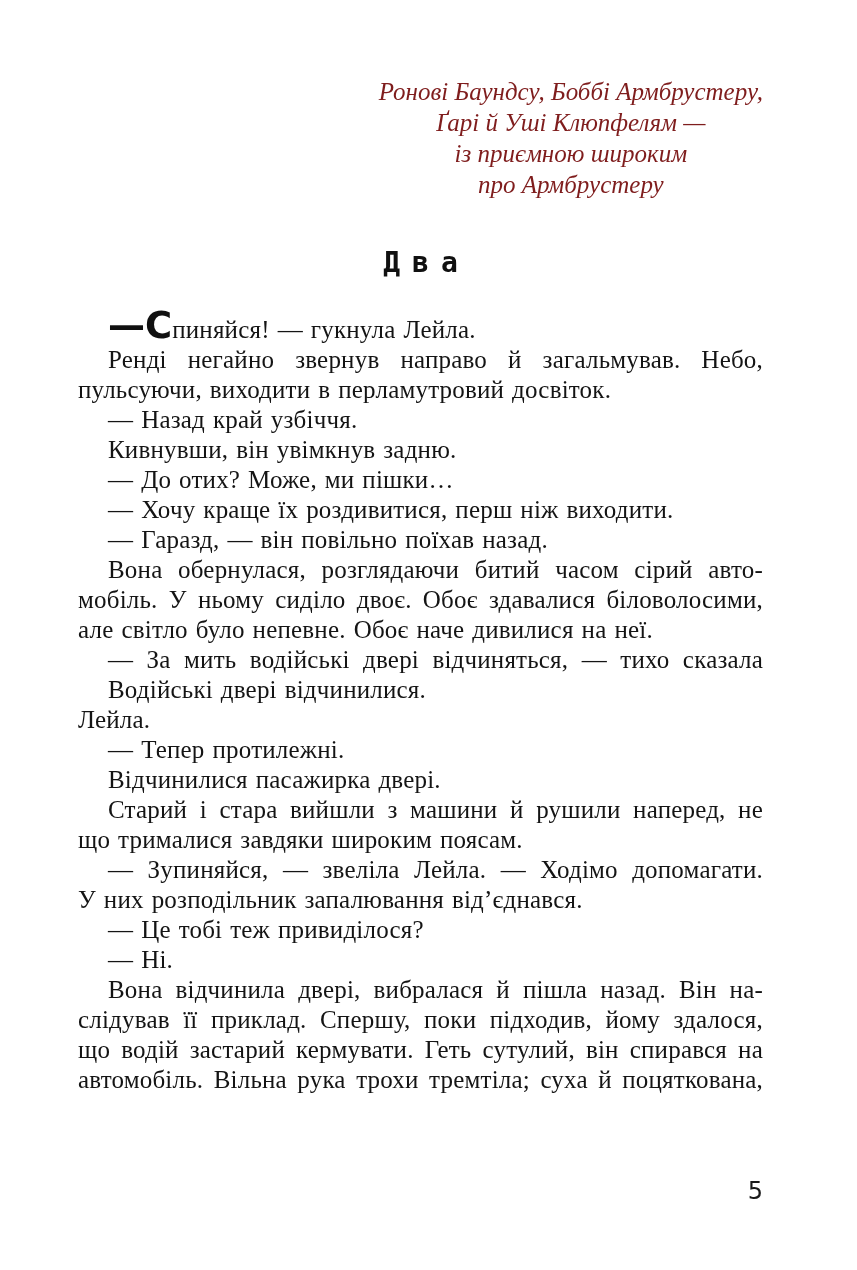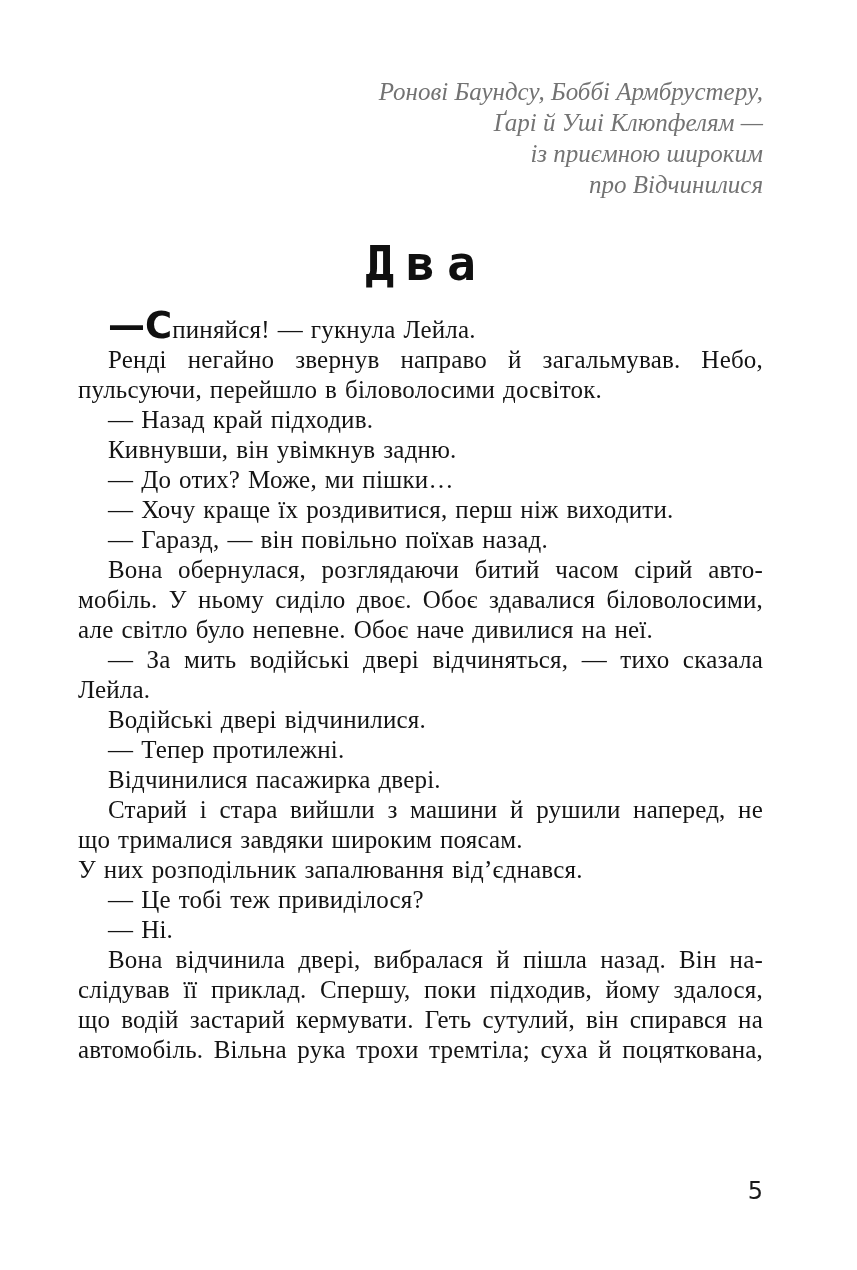--- a/index.html
+++ b/index.html
@@ -14,38 +14,38 @@
     margin: 0 auto;
     background: #ffffff;
     color: #141414;
     overflow: hidden;
   }
   
   .dedication {
     position: absolute;
     top: 76px;
     right: 94px;
-    text-align: right;
+    text-align: center;
     font-family: "Liberation Serif", serif;
     font-style: italic;
     font-size: 25px;
     line-height: 31px;
-    color: #737373;
+    color: #7f1d1d;
     margin-left: 18px;
   }
   
   .chapter-title {
     position: absolute;
     top: 241px;
     left: 78px;
     width: 685px;
     text-align: center;
     font-family: "DejaVu Sans Mono", monospace;
     font-weight: bold;
-    font-size: 48px;
+    font-size: 28px;
     line-height: 44px;
     letter-spacing: 12px;
     text-indent: 12px; 
     color: #101010;
   }
   
   .body-text {
     position: absolute;
     top: 311px;
     left: 78px;
@@ -91,44 +91,45 @@
 </style>
 </head>
 <body>
 
 <div class="book-page">
 
   <div class="dedication">
       <div>Ронові Баундсу, Боббі Армбрустеру,</div>
       <div>Ґарі й Уші Клюпфелям —</div>
       <div>із приємною широким</div>
-      <div>про Відчинилися</div>
+      <div>про Армбрустеру</div>
     </div>
 
   <div class="chapter-title">Два</div>
 
   <div class="body-text">
       <div class="line indent"><span class="op-big">—С</span>пиняйся! — гукнула Лейла.</div>
       <div class="line j indent">Ренді негайно звернув направо й загальмував. Небо,</div>
-      <div class="line">пульсуючи, перейшло в біловолосими досвіток.</div>
-      <div class="line indent">— Назад край підходив.</div>
+      <div class="line">пульсуючи, виходити в перламутровий досвіток.</div>
+      <div class="line indent">— Назад край узбіччя.</div>
       <div class="line indent">Кивнувши, він увімкнув задню.</div>
       <div class="line indent">— До отих? Може, ми пішки…</div>
       <div class="line indent">— Хочу краще їх роздивитися, перш ніж виходити.</div>
       <div class="line indent">— Гаразд, — він повільно поїхав назад.</div>
       <div class="line j indent">Вона обернулася, розглядаючи битий часом сірий авто-</div>
       <div class="line j">мобіль. У ньому сиділо двоє. Обоє здавалися біловолосими,</div>
       <div class="line">але світло було непевне. Обоє наче дивилися на неї.</div>
       <div class="line j indent">— За мить водійські двері відчиняться, — тихо сказала</div>
+      <div class="line indent">Водійські двері відчинилися.</div>
       <div class="line">Лейла.</div>
-      <div class="line indent">Водійські двері відчинилися.</div>
       <div class="line indent">— Тепер протилежні.</div>
       <div class="line indent">Відчинилися пасажирка двері.</div>
       <div class="line j indent">Старий і стара вийшли з машини й рушили наперед, не</div>
       <div class="line">що трималися завдяки широким поясам.</div>
+      <div class="line j indent">— Зупиняйся, — звеліла Лейла. — Ходімо допомагати.</div>
       <div class="line">У них розподільник запалювання від’єднався.</div>
       <div class="line indent">— Це тобі теж привиділося?</div>
       <div class="line indent">— Ні.</div>
       <div class="line j indent">Вона відчинила двері, вибралася й пішла назад. Він на-</div>
       <div class="line j">слідував її приклад. Спершу, поки підходив, йому здалося,</div>
       <div class="line j">що водій застарий кермувати. Геть сутулий, він спирався на</div>
       <div class="line j">автомобіль. Вільна рука трохи тремтіла; суха й поцяткована,</div>
     </div>
 
   <div class="page-number">5</div>

